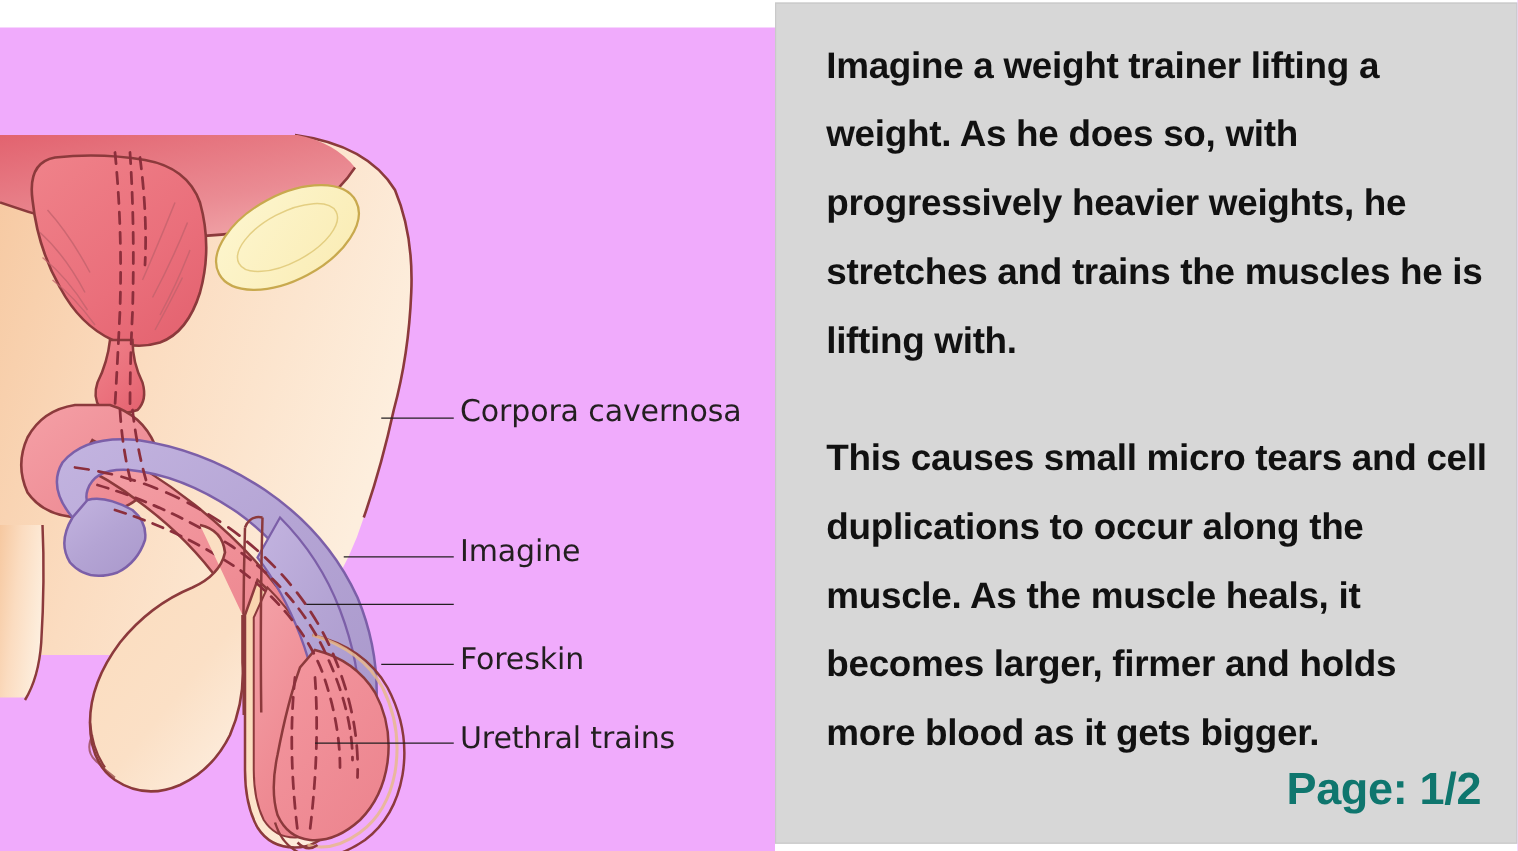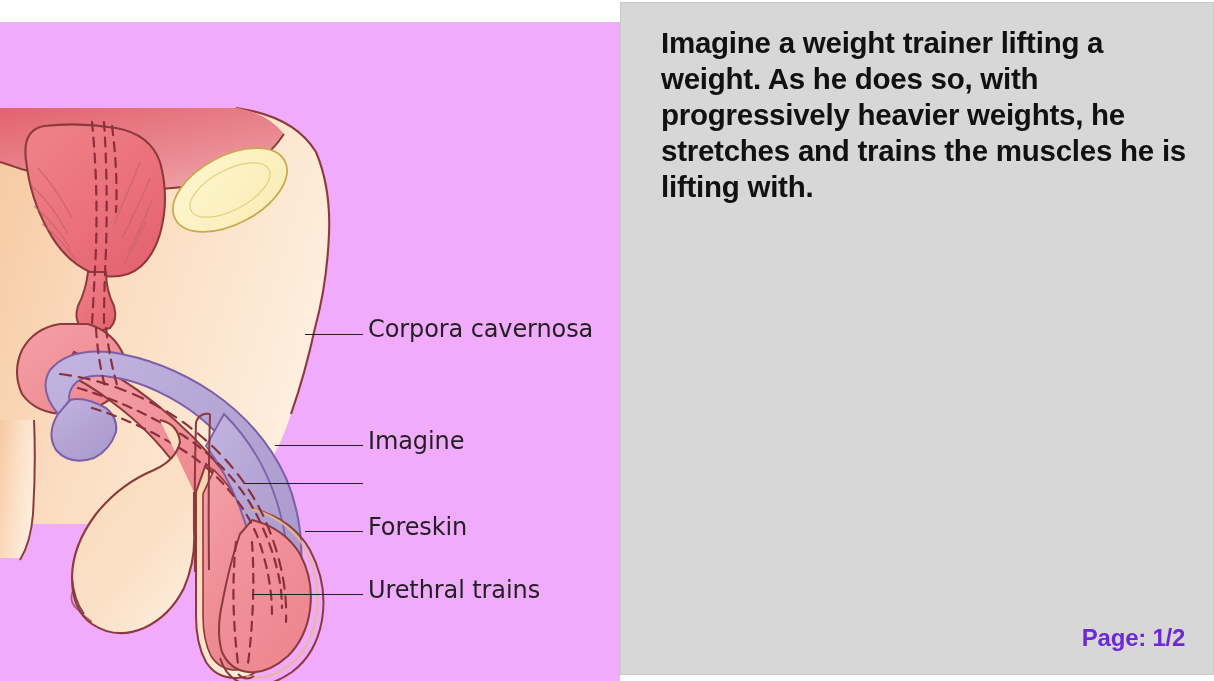--- a/index.html
+++ b/index.html
@@ -46,33 +46,33 @@
   }
   .card-inner{
     position:absolute;
     left:40px;top:22px;
     width:530px;
   }
   .para{
     font-family:"Liberation Sans", sans-serif;
     font-weight:bold;
     font-size:29.5px;
-    line-height:36px;
+    line-height:55px;
     color:#111111;
     margin:0 0 39px 0;
     letter-spacing:-0.25px;
   }
   .para:last-of-type{margin-bottom:0;}
   .page-indicator{
     position:absolute;
     right:28px;bottom:22px;
     font-family:"Liberation Sans", sans-serif;
     font-weight:bold;
-    font-size:24px;
-    color:#6d28d9;
+    font-size:36px;
+    color:#0f766e;
     letter-spacing:-0.25px;
   }
 </style>
 </head>
 <body>
 
 <div id="root">
 
   <div class="diagram-pane">
 
@@ -332,17 +332,18 @@
       <div class="anno" style="left:368px;top:491px;">Foreskin</div>
 
       <div class="leader" style="left:252px;top:572px;width:111px;"></div>
       <div class="anno" style="left:368px;top:554px;">Urethral trains</div>
     </div>
   </div>
 
   <div class="text-card">
     <div class="card-inner">
       <p class="para">Imagine a weight trainer lifting a weight. As he does so, with progressively heavier weights, he stretches and trains the muscles he is lifting with.</p>
+      <p class="para">This causes small micro tears and cell duplications to occur along the muscle. As the muscle heals, it becomes larger, firmer and holds more blood as it gets bigger.</p>
     </div>
     <div class="page-indicator">Page: 1/2</div>
   </div>
 
 </div>
 
 </body></html>

